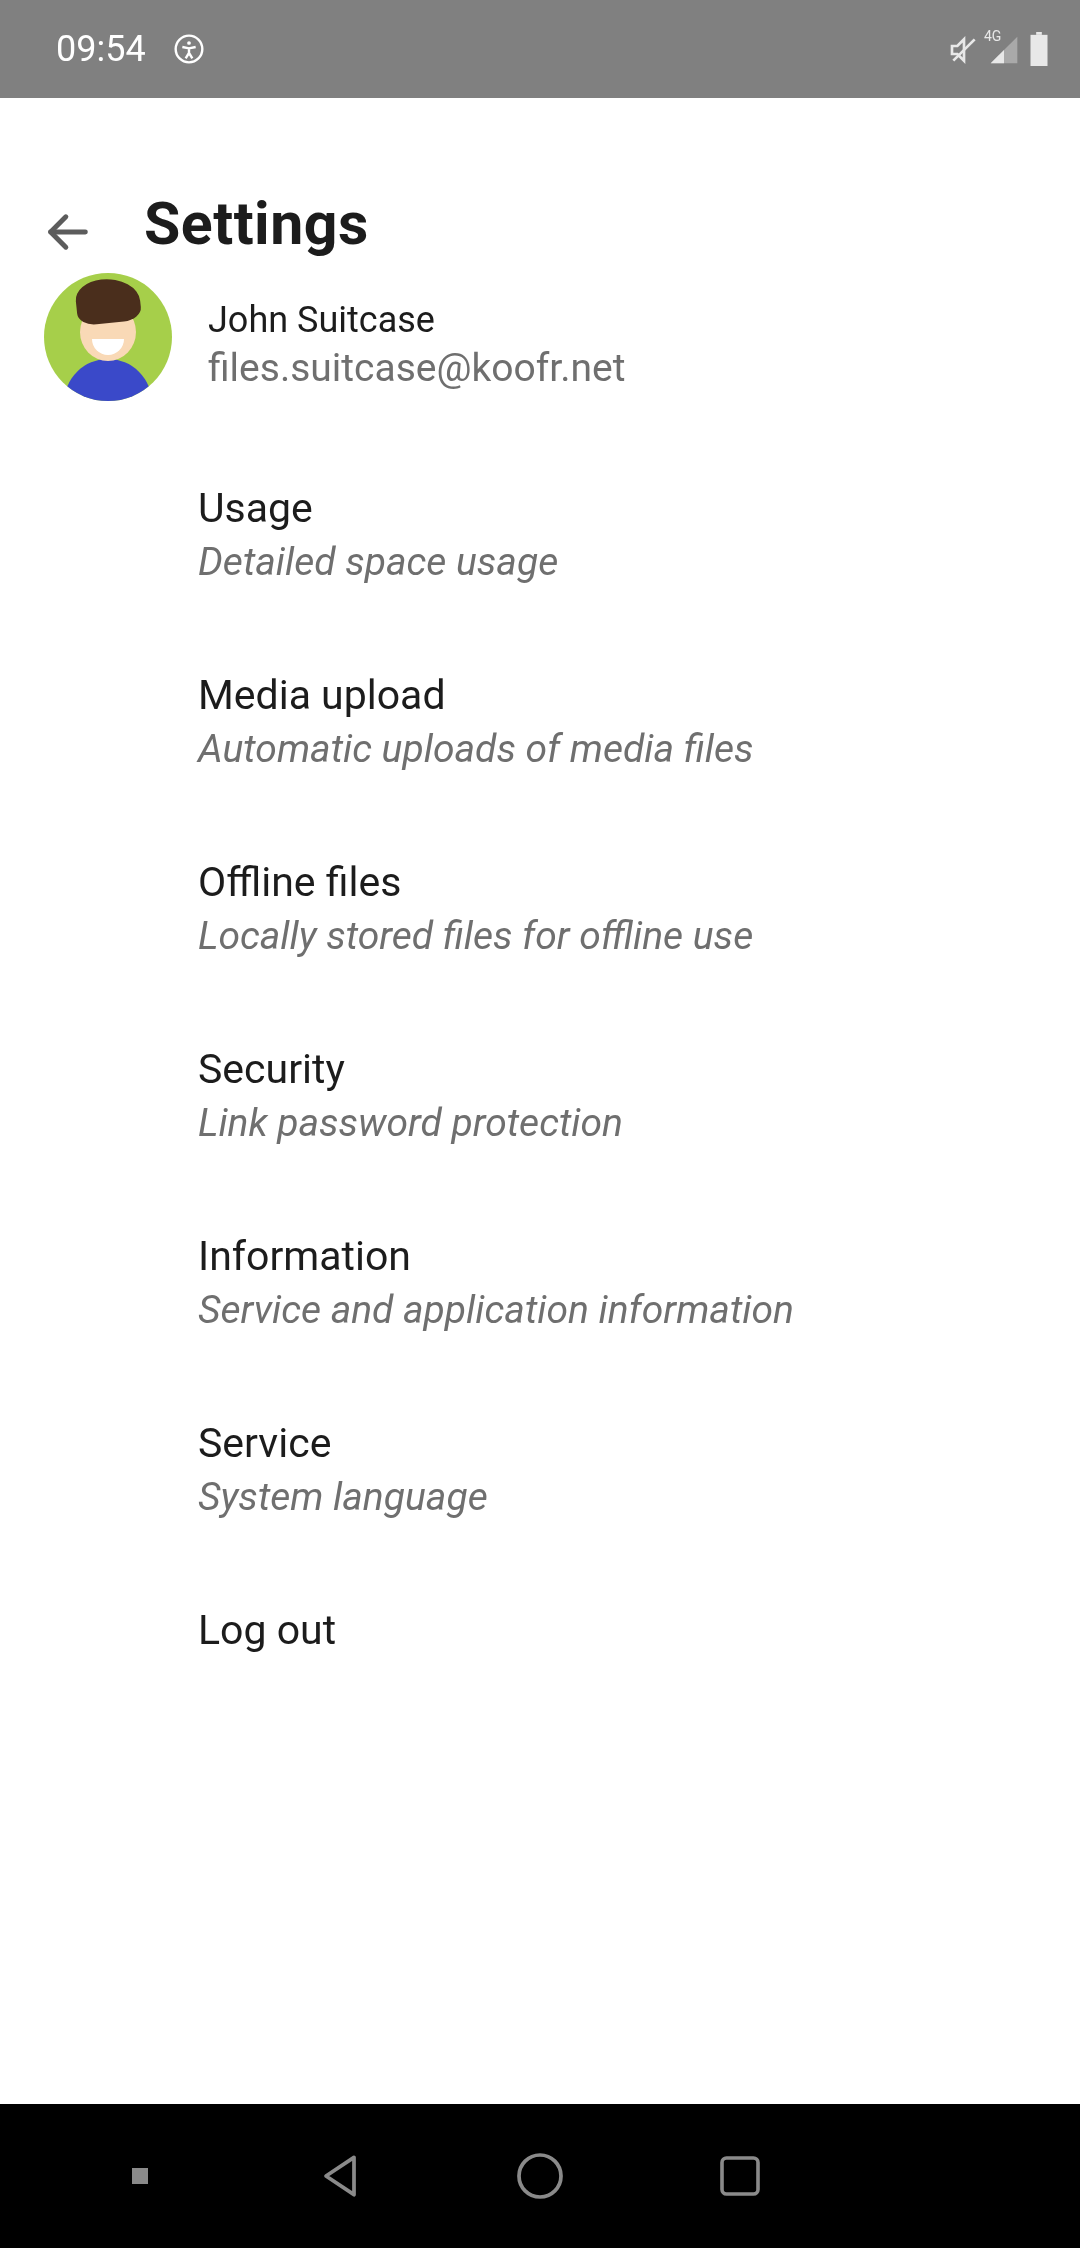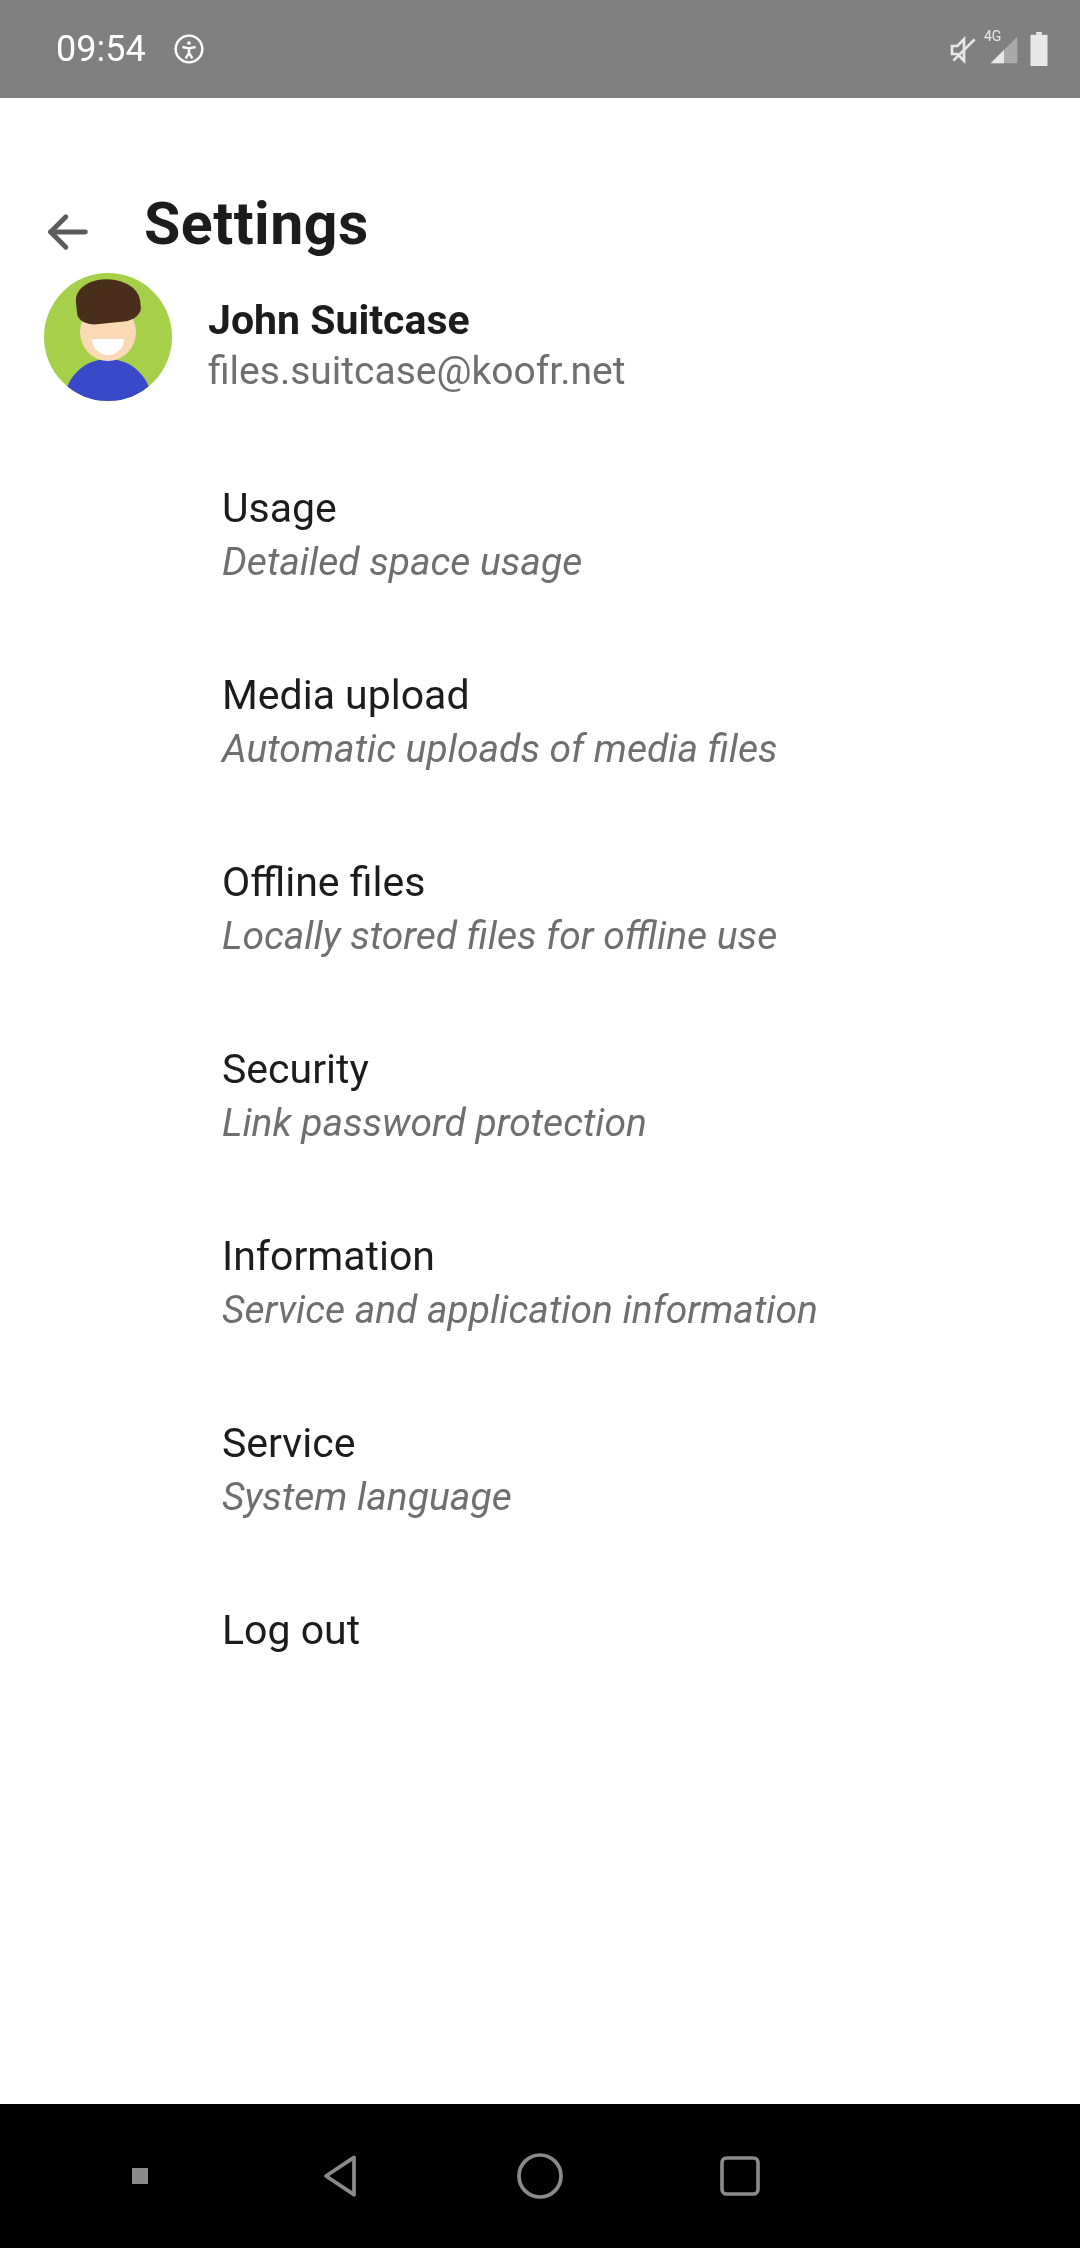--- a/index.html
+++ b/index.html
@@ -90,26 +90,26 @@
       border-radius: 0 0 16px 16px;
     }
     .avatar .body {
       position: absolute;
       top: 86px; left: 20px;
       width: 88px; height: 60px;
       background: #3a49c9;
       border-radius: 44px 44px 0 0;
     }
     .user-text { display: flex; flex-direction: column; gap: 4px; }
-    .user-name { font-size: 41px; font-weight: 700; color: #1c1c1c; margin-top: 15px; }
+    .user-name { font-size: 36px; font-weight: 400; color: #1c1c1c; margin-top: 15px; }
     .user-email { font-size: 39px; font-weight: 400; color: #6f6f6f; }
 
     
     .settings-list { padding-left: 198px; padding-right: 40px; }
-    .setting-item { padding: 45px 0 44px 0; margin-left: 24px; }
+    .setting-item { padding: 45px 0 44px 0; }
     .setting-title { font-size: 41px; font-weight: 400; color: #1c1c1c; line-height: 1.1; }
     .setting-sub { font-size: 39px; font-weight: 400; color: #6f6f6f; margin-top: 10px; line-height: 1.1; font-style: italic; }
 
     
     .nav-bar {
       position: absolute;
       bottom: 0; left: 0; right: 0;
       height: 144px;
       background: #000;
       display: flex;

